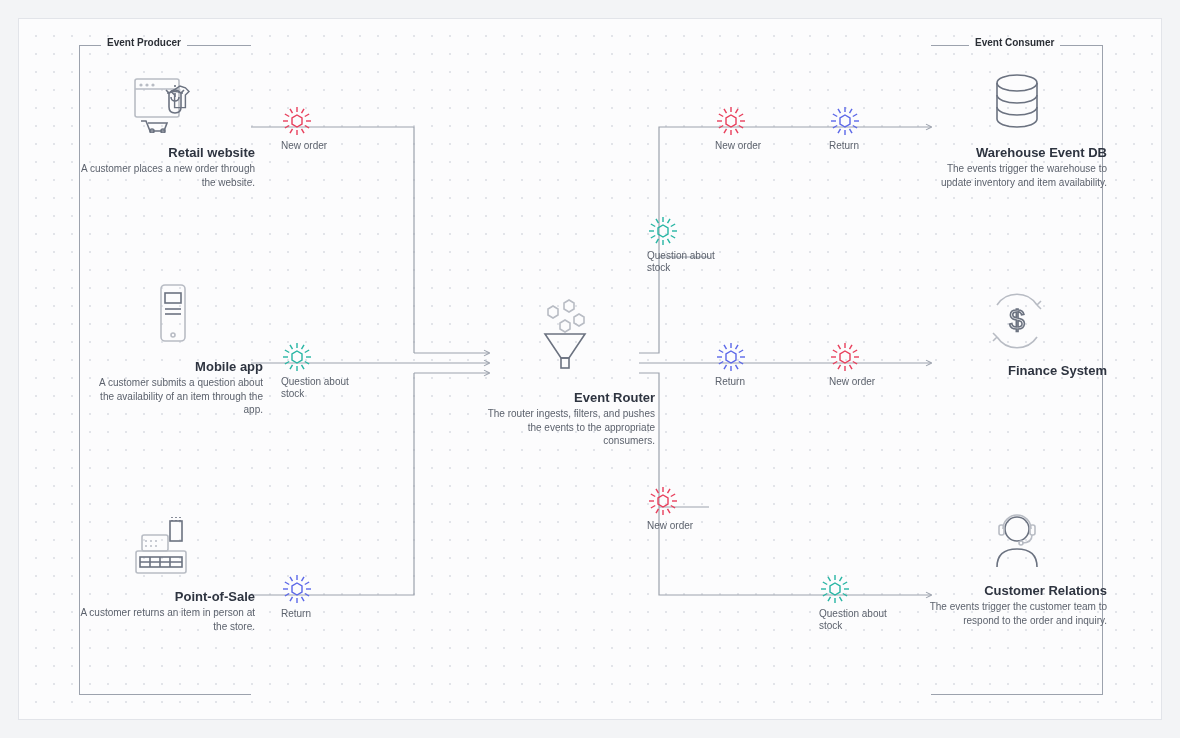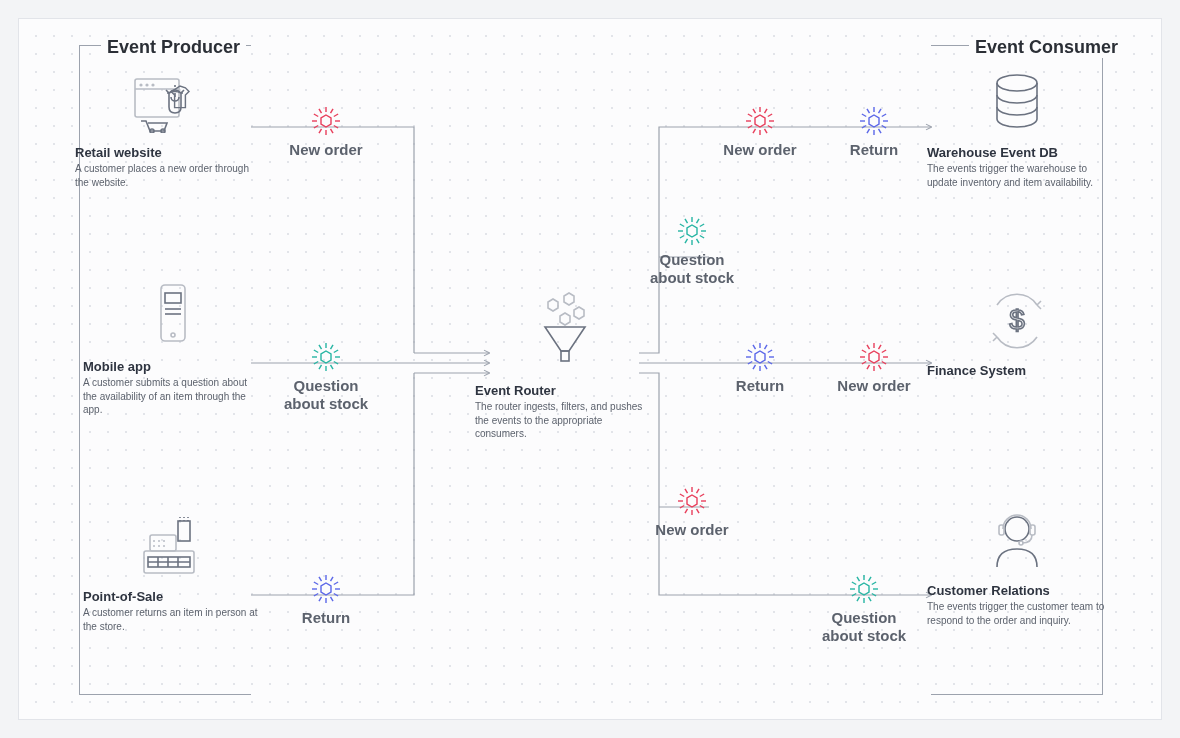--- a/index.html
+++ b/index.html
@@ -15,38 +15,38 @@
     width: 100%;
     height: 100%;
     background: #FCFCFD;
     border: 1px solid #E2E4E9;
     background-image: radial-gradient(#E2E4E9 0.8px, transparent 0.8px);
     background-size: 18px 18px;
     background-position: 8px 8px;
   }
   .group-label {
     position: absolute;
-    font-size: 18px;
+    font-size: 10px;
     font-weight: 700;
     color: #2B2F36;
     background: #FCFCFD;
     padding: 0 6px;
   }
   .group-box {
     position: absolute;
     border: 1px solid #9CA2AD;
     background: transparent;
   }
   .group-box.left { border-right: none; }
   .group-box.right { border-left: none; }
 
   .node {
     position: absolute;
     width: 180px;
-    text-align: left;
+    text-align: right;
   }
   .node .title {
     font-size: 13px;
     font-weight: 700;
     color: #2E3440;
     margin-top: 6px;
   }
   .node .desc {
     font-size: 10px;
     color: #5C626D;
@@ -54,26 +54,24 @@
     margin-top: 2px;
   }
   .icon-holder {
     display: flex;
     justify-content: center;
     align-items: center;
     height: 72px;
   }
   .event-tag {
     position: absolute;
-    text-align: center;
-    font-size: 15px;
+    font-size: 10px;
     color: #5C626D;
     line-height: 1.2;
     width: 90px;
-    font-weight: bold;
   }
   .burst { display:inline-block; }
   .burst svg { display:block; }
   svg .line-gray { stroke:#9CA2AD; stroke-width:1.2; fill:none; }
   svg .line-light { stroke:#B8BCC4; stroke-width:1.6; fill:none; }
   svg .line-dark { stroke:#6B7280; stroke-width:1.6; fill:none; }
 
   .connectors { position:absolute; inset:0; width:100%; height:100%; pointer-events:none; }
 </style>
 </head>
@@ -143,21 +141,21 @@
         <rect x="16" y="12" width="16" height="10" class="line-dark"></rect>
         <line x1="16" y1="28" x2="32" y2="28" class="line-dark"></line>
         <line x1="16" y1="33" x2="32" y2="33" class="line-dark"></line>
         <circle cx="24" cy="54" r="2" class="line-light"></circle>
       </svg>
     </div>
     <div class="title">Mobile app</div>
     <div class="desc">A customer submits a question about the availability of an item through the app.</div>
   </div>
 
-  <div class="node" style="left:56px; top:492px;margin-left:8px;">
+  <div class="node" style="left:56px; top:492px;">
     <div class="icon-holder">
       <svg width="78" height="72" viewBox="0 0 78 72">
         <rect x="10" y="40" width="50" height="22" class="line-light" rx="2"></rect>
         <rect x="16" y="24" width="26" height="16" class="line-light" rx="2"></rect>
         <circle cx="20" cy="30" r="1" fill="#B8BCC4"></circle>
           <circle cx="25" cy="30" r="1" fill="#B8BCC4"></circle>
           <circle cx="30" cy="30" r="1" fill="#B8BCC4"></circle>
         <circle cx="20" cy="35" r="1" fill="#B8BCC4"></circle>
           <circle cx="25" cy="35" r="1" fill="#B8BCC4"></circle>
           <circle cx="30" cy="35" r="1" fill="#B8BCC4"></circle>
@@ -167,21 +165,21 @@
         <line x1="14" y1="51" x2="56" y2="51" class="line-dark"></line>
         <line x1="24" y1="46" x2="24" y2="56" class="line-dark"></line>
         <line x1="34" y1="46" x2="34" y2="56" class="line-dark"></line>
         <line x1="44" y1="46" x2="44" y2="56" class="line-dark"></line>
       </svg>
     </div>
     <div class="title">Point-of-Sale</div>
     <div class="desc">A customer returns an item in person at the store.</div>
   </div>
 
-  <div class="node" style="left:456px; top:272px; width:180px;">
+  <div class="node" style="left:456px; top:279px; width:180px;">
     <div class="icon-holder" style="height:86px;">
       <svg width="80" height="86" viewBox="0 0 80 86">
         <polygon points="20,36 60,36 44,60 36,60" class="line-dark"></polygon>
         <rect x="36" y="60" width="8" height="10" class="line-dark"></rect>
 
         <polygon points="28,8 33,11 33,17 28,20 23,17 23,11" class="line-light"></polygon>
         <polygon points="44,2 49,5 49,11 44,14 39,11 39,5" class="line-light"></polygon>
         <polygon points="40,22 45,25 45,31 40,34 35,31 35,25" class="line-light"></polygon>
         <polygon points="54,16 59,19 59,25 54,28 49,25 49,19" class="line-light"></polygon>
       </svg>

